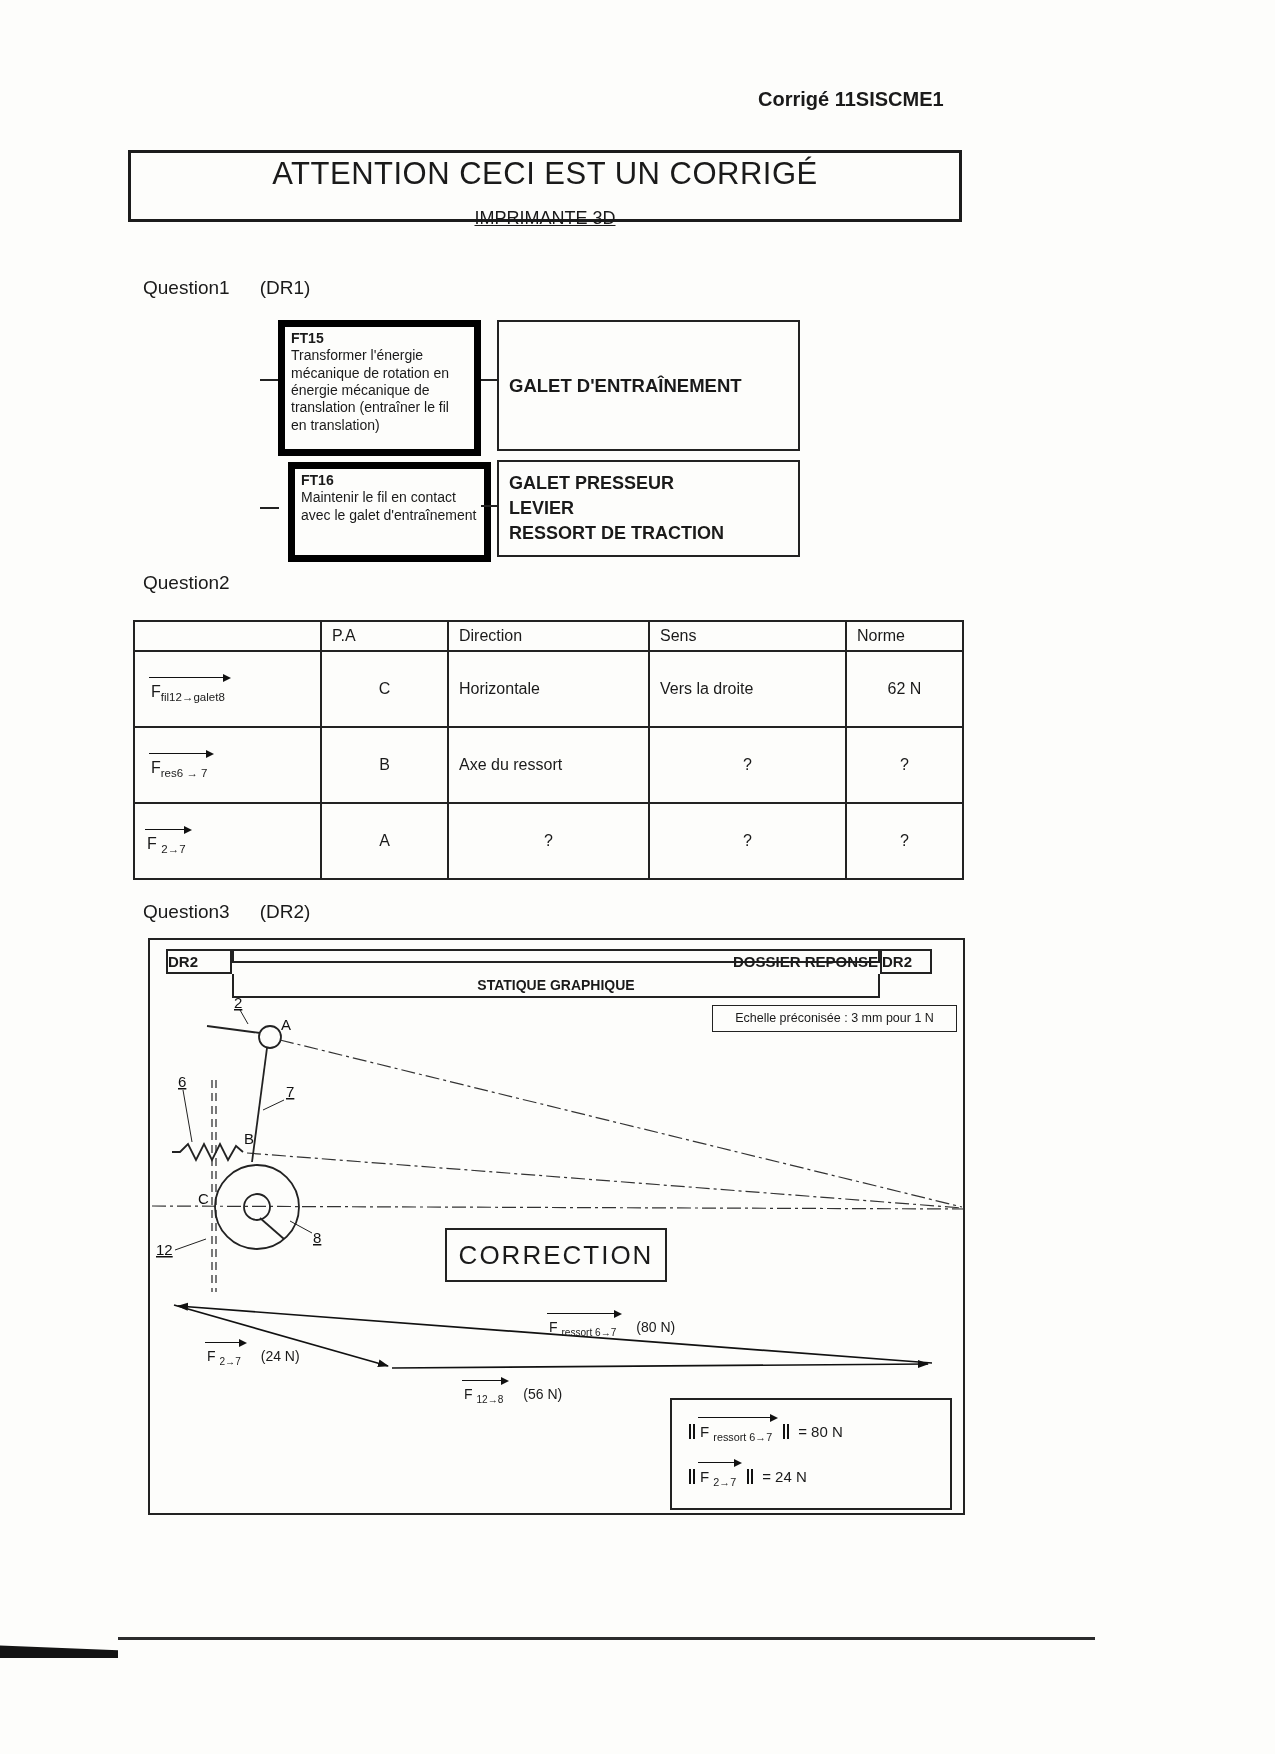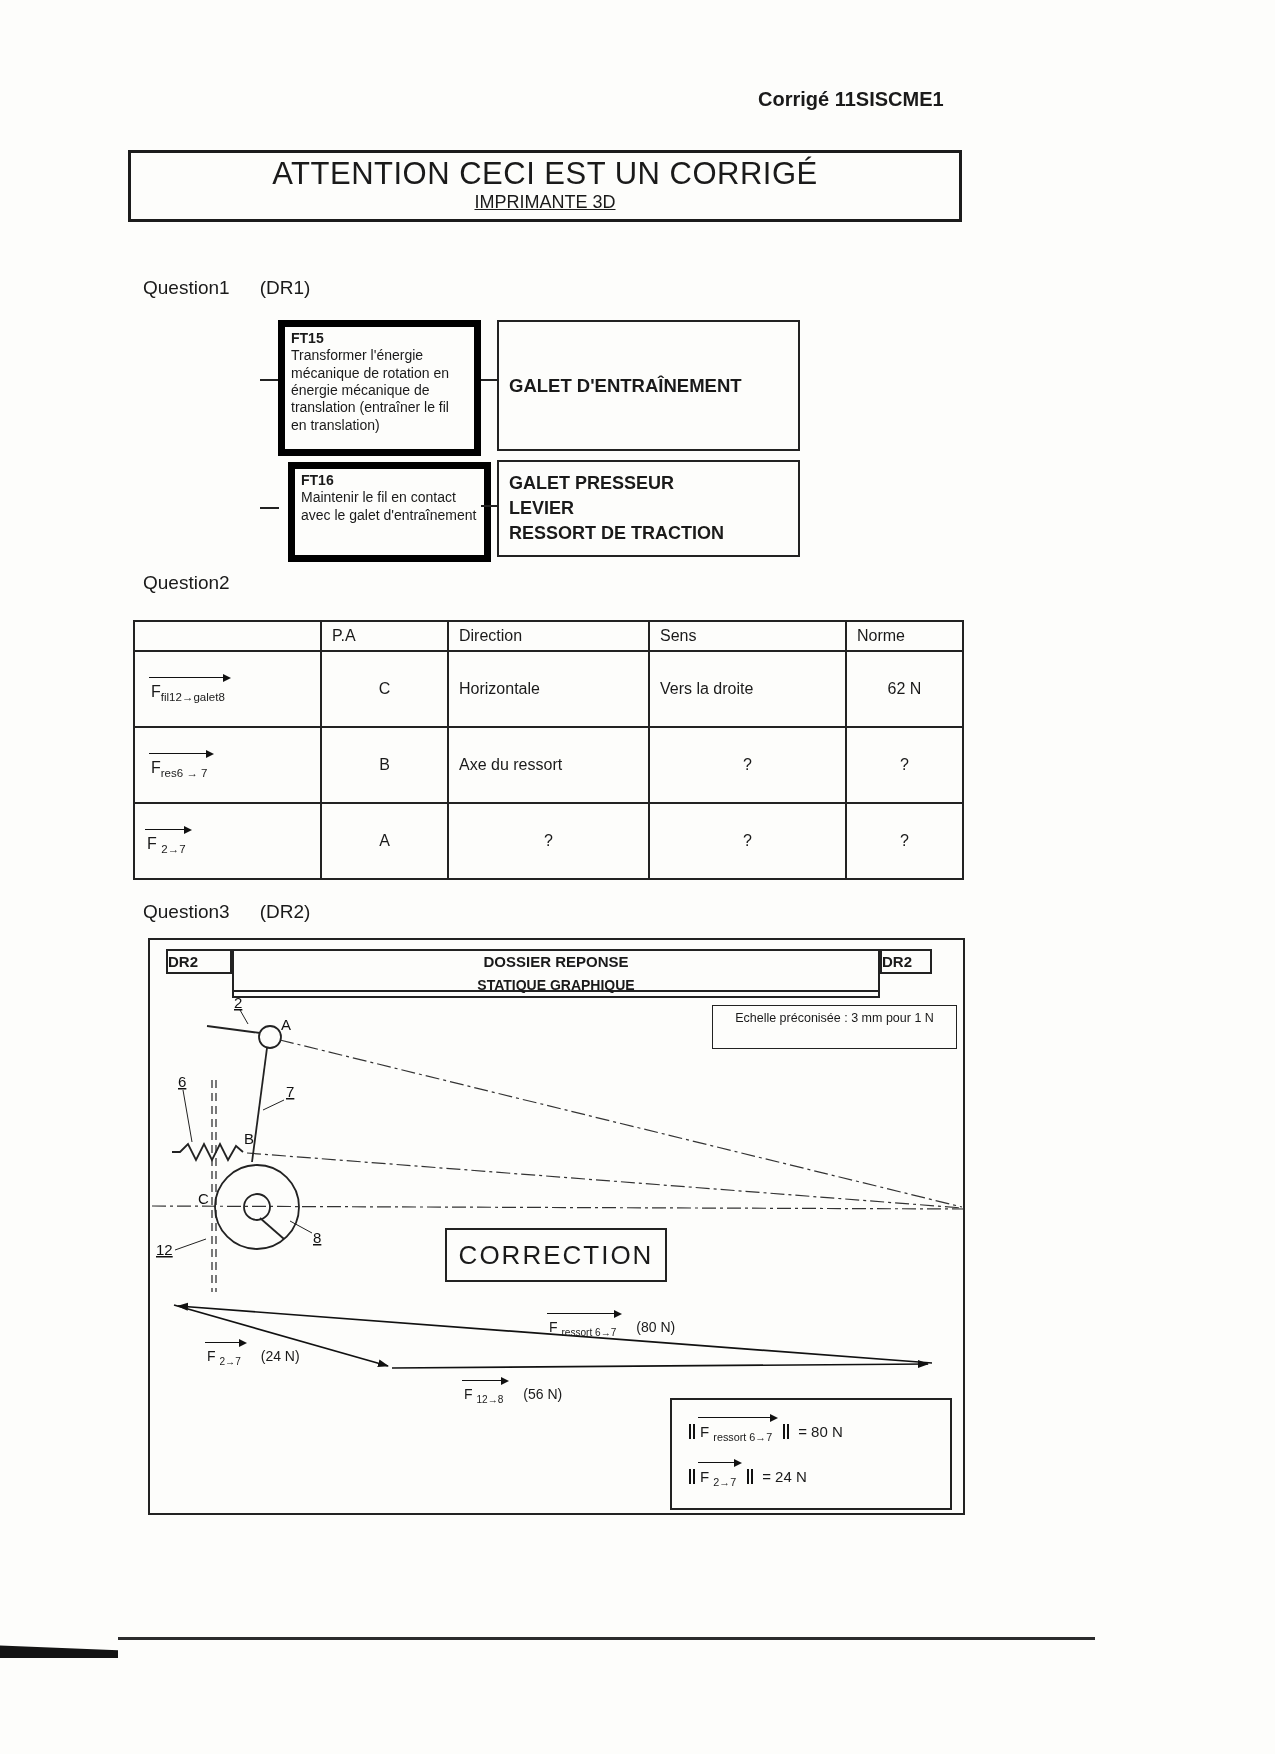--- a/index.html
+++ b/index.html
@@ -4,21 +4,21 @@
 <style>
   * { margin:0; padding:0; box-sizing:border-box; }
   html,body { background:#e8e8e8; }
   body { font-family:"Liberation Sans", sans-serif; color:#1a1a1a; }
   .page { position:relative; width:1275px; height:1754px; background:#fdfdfb; margin:0 auto; overflow:hidden; }
 
   .doc-ref { position:absolute; left:758px; top:88px; font-size:20px; font-weight:bold; }
 
   .banner { position:absolute; left:128px; top:150px; width:834px; height:72px; border:3px solid #1c1c1c; text-align:center; }
   .banner-title { font-size:31px; letter-spacing:0.5px; margin-top:3px; }
-  .banner-subtitle { font-size:18px; text-decoration:underline; margin-top:0px; }
+  .banner-subtitle { font-size:18px; text-decoration:underline; margin-top:16px; }
 
   .q-heading { position:absolute; left:143px; font-size:19px; }
   .q-heading .ref { margin-left:30px; }
 
   .stub { position:absolute; height:0; border-top:2px solid #222; }
 
   .ft-box { position:absolute; border:7px solid #000000; padding:3px 6px; font-size:14px; line-height:1.24; }
   .ft-title { font-weight:bold; }
   .result-box { position:absolute; border:2px solid #222; font-weight:bold; font-size:18px; display:flex; flex-direction:column; justify-content:center; padding-left:10px; line-height:1.4; }
 
@@ -32,23 +32,23 @@
 
   .vec { position:relative; display:inline-block; padding:9px 8px 0 2px; }
   .vec::before { content:""; position:absolute; left:0; right:9px; top:3px; border-top:1.7px solid #111; }
   .vec::after { content:""; position:absolute; right:2px; top:-0.5px; width:0; height:0;
                 border-left:8px solid #111; border-top:4px solid transparent; border-bottom:4px solid transparent; }
   .vec sub { font-size:0.72em; }
 
   .dr2 { position:absolute; left:148px; top:938px; width:817px; height:577px; border:2px solid #222; }
   .dr2 .abs { position:absolute; }
   .dr2-corner { border:2px solid #222; font-weight:bold; font-size:15px; text-align:left; line-height:22px; height:25px; }
-  .dr2-titlebox { border:2px solid #222; font-weight:bold; font-size:15px; text-align:center; line-height:22px; height:43px; }
+  .dr2-titlebox { border:2px solid #222; font-weight:bold; font-size:15px; text-align:right; line-height:22px; height:14px; }
   .dr2-subtitlebox { border:2px solid #222; border-top:none; font-weight:bold; font-size:14px; text-align:center; line-height:22px; height:24px; }
-  .scale-box { border:1.5px solid #222; font-size:12.5px; text-align:center; line-height:24px; height:44px; }
+  .scale-box { border:1.5px solid #222; font-size:12.5px; text-align:center; line-height:24px; height:27px; }
   .correction-box { border:2px solid #222; font-size:26px; letter-spacing:2px; text-align:center; line-height:50px; height:54px; }
   .vlabel { position:absolute; font-size:14px; white-space:nowrap; }
   .vlabel .vval { margin-left:12px; }
   .norm-box { border:2px solid #222; padding:14px 0 0 14px; font-size:15px; }
   .norm-row { margin-bottom:16px; white-space:nowrap; }
   .norm-row .norm-val { margin-left:6px; }
   .dbar { display:inline-block; width:6px; height:15px; border-left:2px solid #111; border-right:2px solid #111; margin:0 3px; vertical-align:-2px; }
 
   svg.mech { position:absolute; left:0; top:0; }
   svg.mech text { font-size:15px; fill:#111; }

